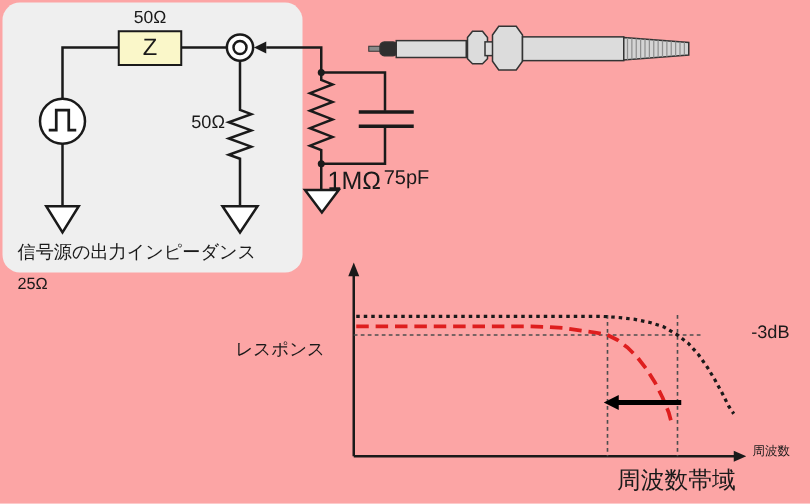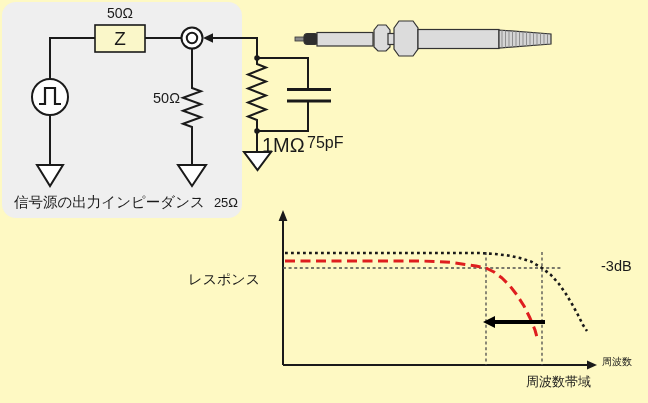--- a/index.html
+++ b/index.html
@@ -1,37 +1,37 @@
 <!DOCTYPE html>
 <html><head>
 <meta charset="utf-8">
 <style>
   html,body{margin:0;padding:0;background:#fff;}
   .canvas{
-    position:relative;width:648px;height:403px;background:#fef9c3;
+    position:relative;width:648px;height:403px;background:#fca5a5;
     font-family:"Liberation Sans","DejaVu Sans",sans-serif;color:#1a1a1a;
     overflow:hidden;
   }
   .panel{
     position:absolute;left:2px;top:2px;width:240px;height:216px;
     background:#efefef;border-radius:14px;
   }
   svg.art{position:absolute;left:0;top:0;}
   .lbl{position:absolute;white-space:nowrap;line-height:1.1;}
   .lbl-50-top{left:95px;top:6px;width:50px;text-align:center;font-size:14px;}
   .lbl-z{left:95px;top:25px;width:50px;height:27px;line-height:27px;text-align:center;font-size:19px;}
   .lbl-50-mid{left:128px;top:91px;width:52px;text-align:right;font-size:14.5px;}
   .lbl-1m{left:262px;top:134px;font-size:20px;}
   .lbl-75p{left:307px;top:134px;font-size:16px;}
-  .lbl-src{left:14px;top:195px;font-size:14.5px;display:flex;align-items:baseline;gap:9px;}
+  .lbl-src{left:14px;top:195px;font-size:14.5px;display:flex;align-items:baseline;gap:9px;flex-direction:column;}
   .lbl-src .val{font-size:13px;}
   .lbl-resp{left:180px;top:248px;width:80px;text-align:right;font-size:14px;margin-top:24px;}
   .lbl-3db{left:601px;top:259px;font-size:14.5px;}
   .lbl-freq{left:602px;top:356px;font-size:10px;}
-  .lbl-band{left:491px;top:375px;width:100px;text-align:right;font-size:13px;}
+  .lbl-band{left:491px;top:375px;width:100px;text-align:center;font-size:19px;}
 </style>
 </head>
 <body>
 
 <div class="canvas">
 
   <div class="panel"></div>
 
   <svg class="art" id="art" width="648" height="403" viewBox="0 0 648 403">
 

